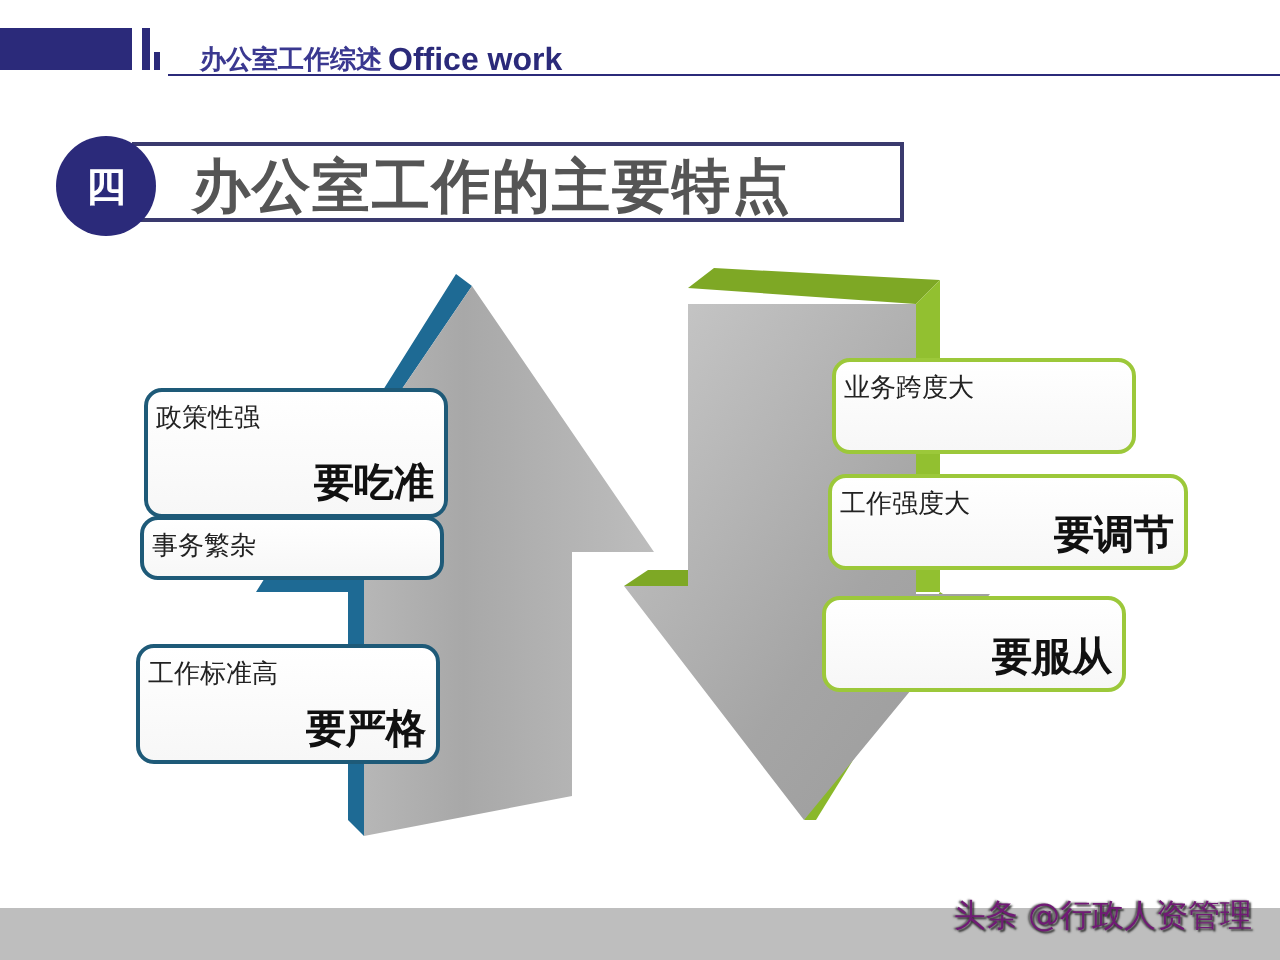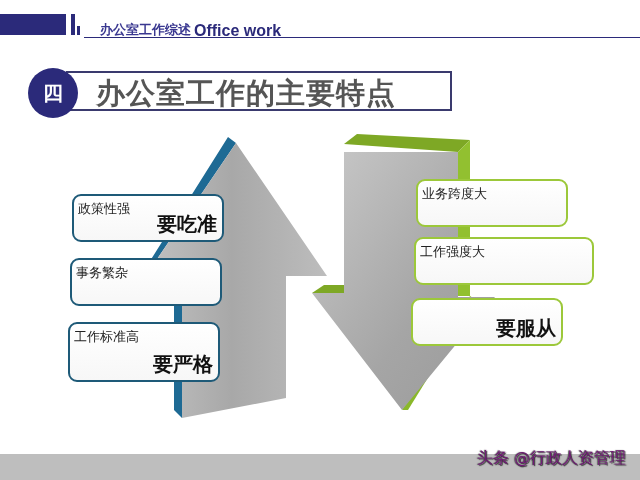--- a/index.html
+++ b/index.html
@@ -78,36 +78,37 @@
     <polygon points="458,152 470,140 470,296 458,296" fill="#92c030"></polygon>
 
     <polygon points="312,293 324,285 344,285 344,297" fill="#7ea825"></polygon>
 
     <polygon points="402,410 470,296 476,300 408,410" fill="#8ab82a"></polygon>
 
     <polygon points="344,152 458,152 458,297 495,297 402,410 312,293 344,293" fill="url(#downFace)"></polygon>
   </g>
 </svg>
 
-<div class="box blue" style="left:72px; top:194px; width:152px; height:48px;">
+<div class="box blue" style="left:72px; top:194px; width:152px; height:65px;">
   <span class="l1">政策性强</span>
   <span class="l2">要吃准</span>
 </div>
-<div class="box blue" style="left:70px; top:258px; width:152px; height:48px;">
+<div class="box blue" style="left:70px; top:258px; width:152px; height:32px;">
   <span class="l1">事务繁杂</span>
 </div>
 <div class="box blue" style="left:68px; top:322px; width:152px; height:60px;">
   <span class="l1">工作标准高</span>
   <span class="l2">要严格</span>
 </div>
 
 <div class="box green" style="left:416px; top:179px; width:152px; height:48px;">
   <span class="l1">业务跨度大</span>
 </div>
 <div class="box green" style="left:414px; top:237px; width:180px; height:48px;">
   <span class="l1">工作强度大</span>
+  <span class="l2">要调节</span>
 </div>
 <div class="box green" style="left:411px; top:298px; width:152px; height:48px;">
   <span class="l2">要服从</span>
 </div>
 
 <div class="footer"></div>
 <div class="watermark">头条 @行政人资管理</div>
 
 </body></html>

